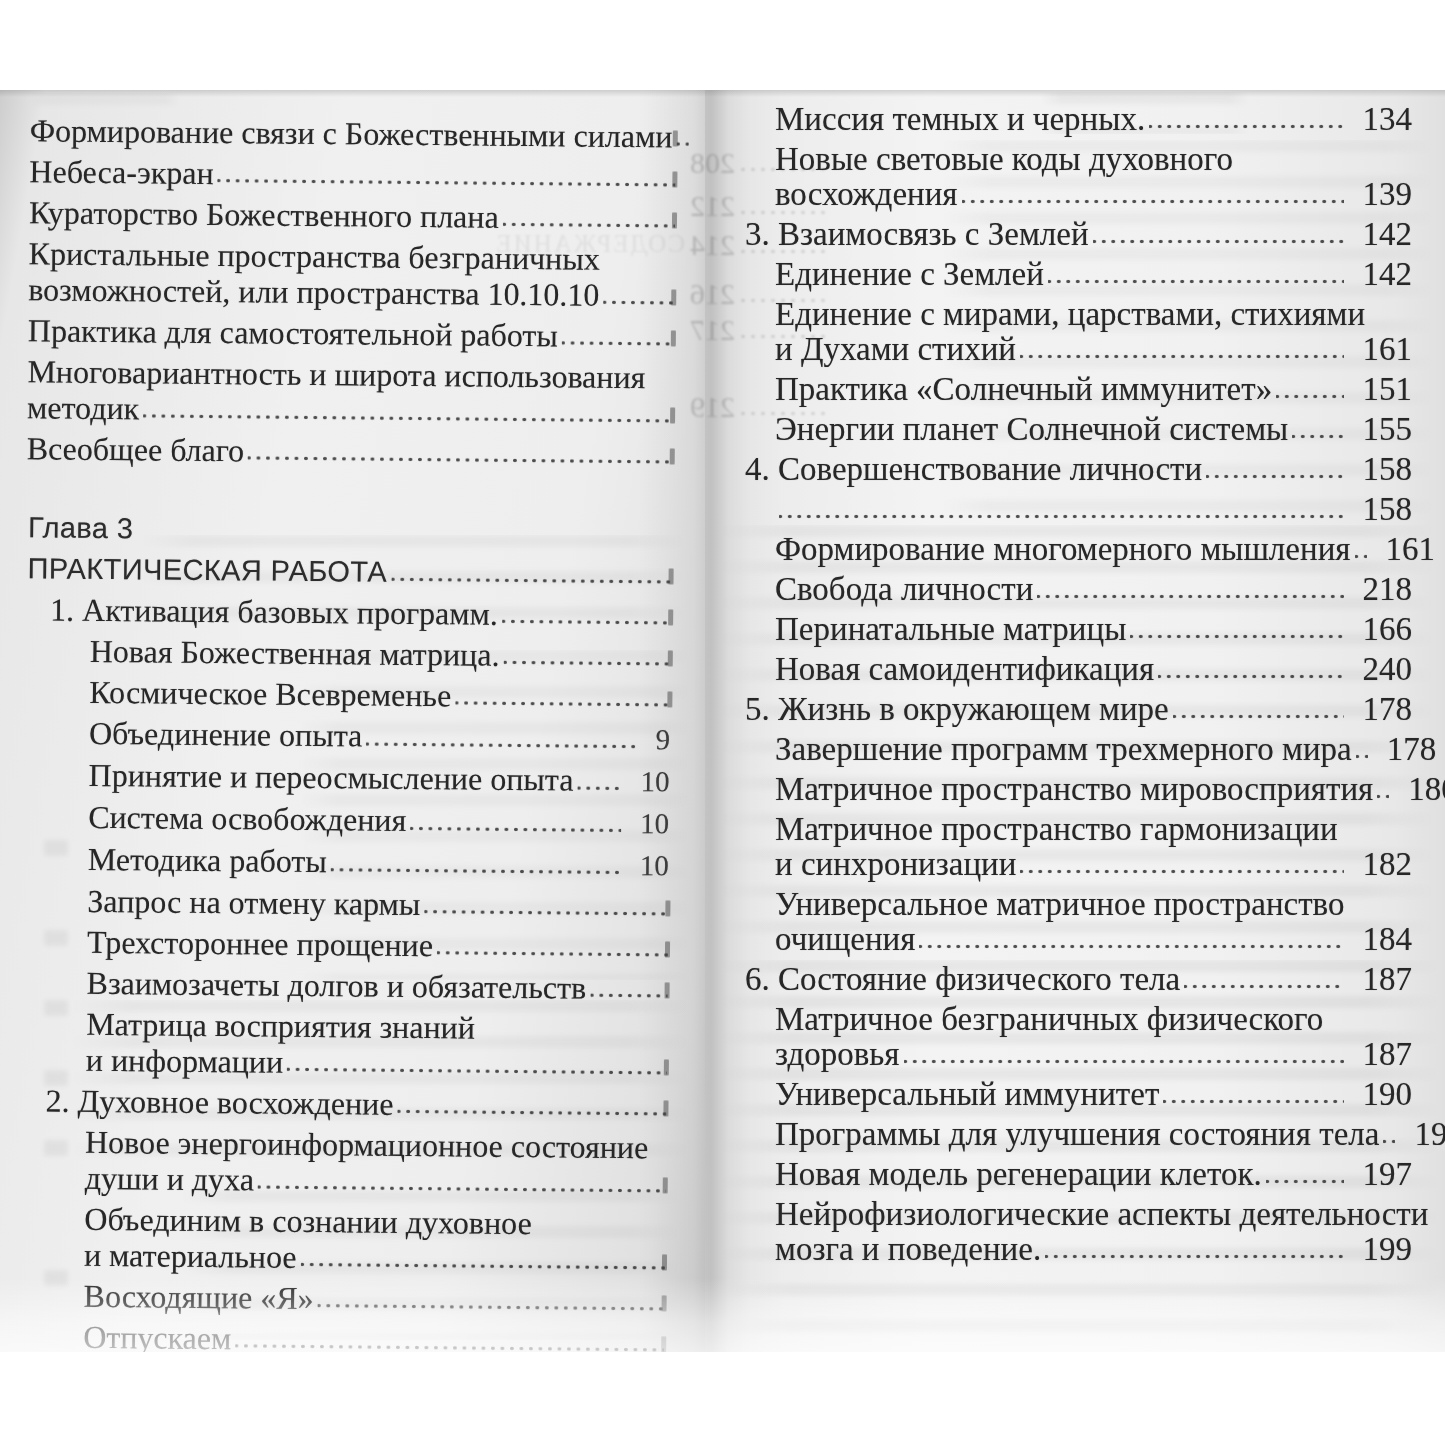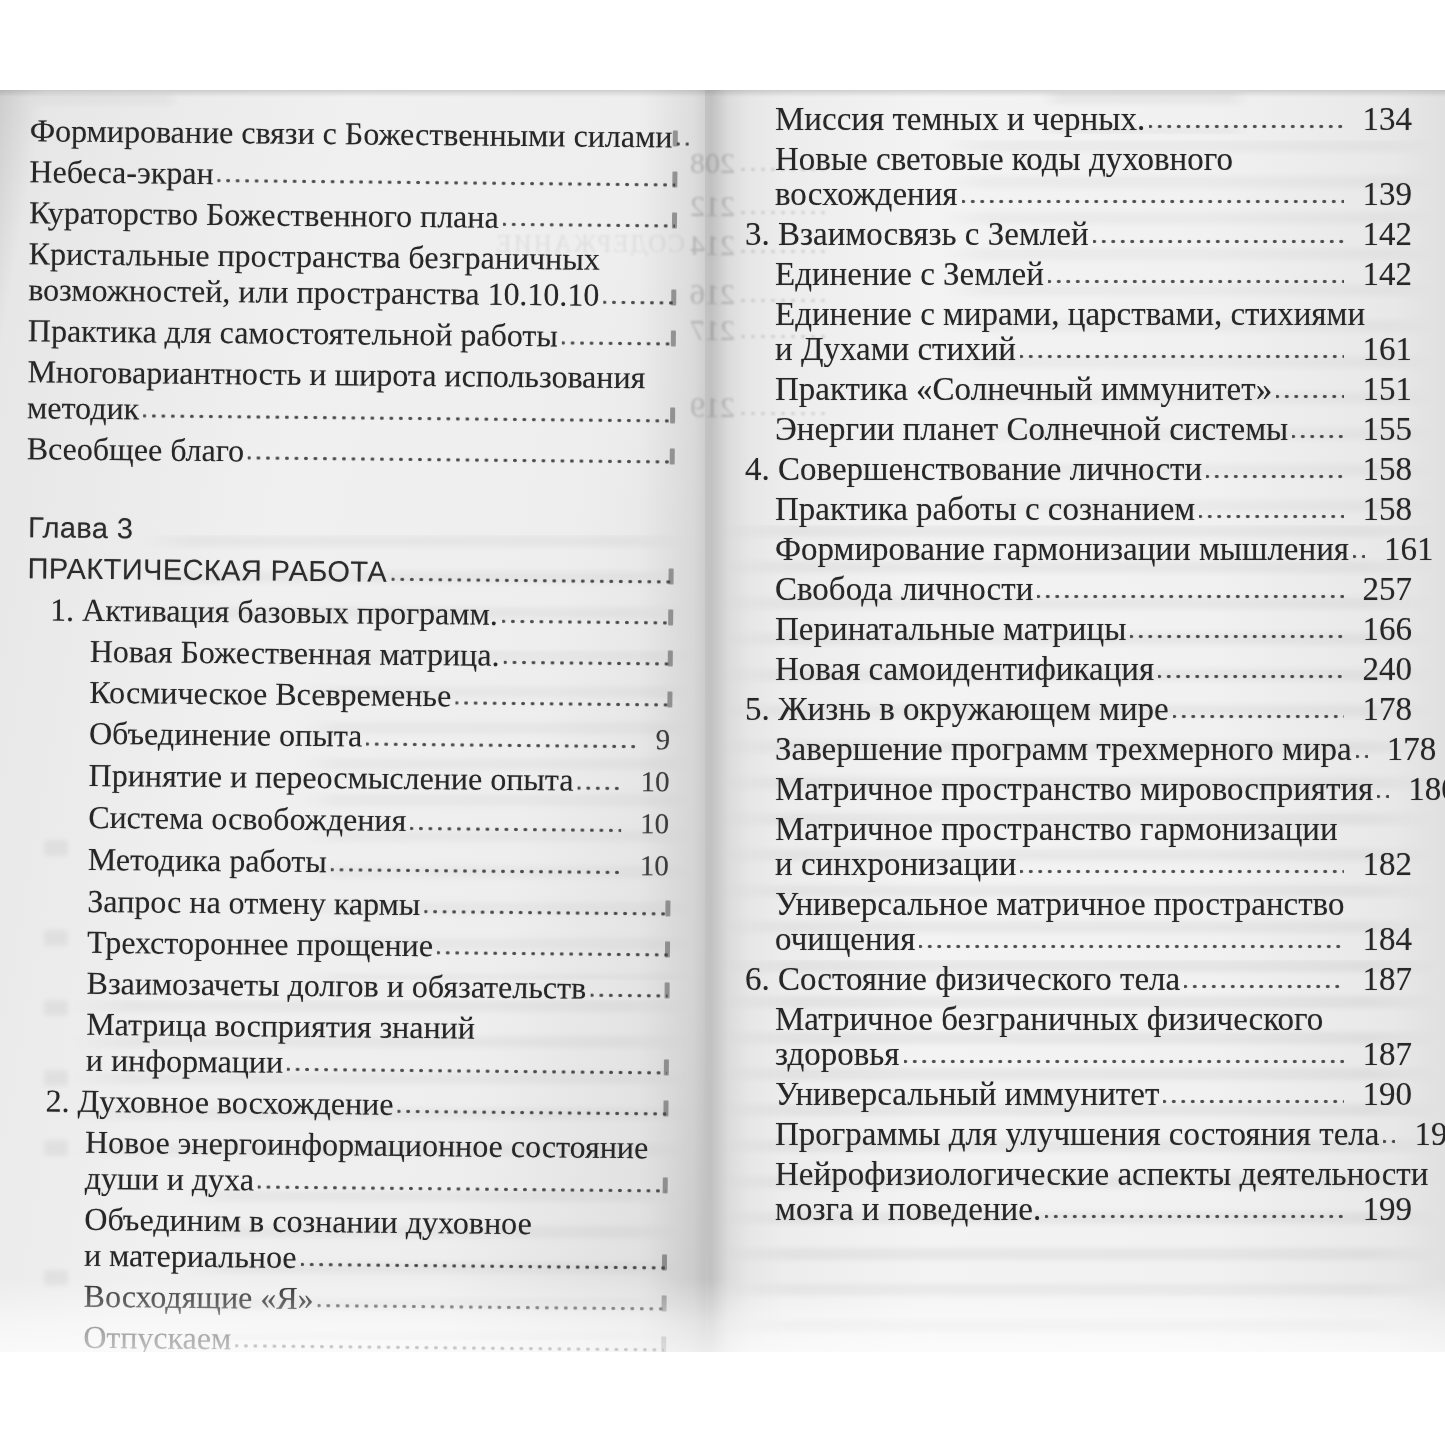--- a/index.html
+++ b/index.html
@@ -309,37 +309,36 @@
           </div>
           <div class="toc-row i-num">
             <div class="line">
               <span class="txt">4. Совершенствование личности</span>
               <span class="leader"></span>
               <span class="pgnum">158</span>
             </div>
           </div>
           <div class="toc-row i-sub">
             <div class="line">
-              <span class="txt">Практика работы с сознанием</span>
               <span class="leader"></span>
               <span class="pgnum">158</span>
             </div>
           </div>
           <div class="toc-row i-sub">
             <div class="line">
-              <span class="txt">Формирование гармонизации мышления</span>
+              <span class="txt">Формирование многомерного мышления</span>
               <span class="leader"></span>
               <span class="pgnum">161</span>
             </div>
           </div>
           <div class="toc-row i-sub">
             <div class="line">
               <span class="txt">Свобода личности</span>
               <span class="leader"></span>
-              <span class="pgnum">257</span>
+              <span class="pgnum">218</span>
             </div>
           </div>
           <div class="toc-row i-sub">
             <div class="line">
               <span class="txt">Перинатальные матрицы</span>
               <span class="leader"></span>
               <span class="pgnum">166</span>
             </div>
           </div>
           <div class="toc-row i-sub">
@@ -412,20 +411,27 @@
               <span class="txt">Универсальный иммунитет</span>
               <span class="leader"></span>
               <span class="pgnum">190</span>
             </div>
           </div>
           <div class="toc-row i-sub">
             <div class="line">
               <span class="txt">Программы для улучшения состояния тела</span>
               <span class="leader"></span>
               <span class="pgnum">193</span>
+            </div>
+          </div>
+          <div class="toc-row i-sub">
+            <div class="line">
+              <span class="txt">Новая модель регенерации клеток.</span>
+              <span class="leader"></span>
+              <span class="pgnum">197</span>
             </div>
           </div>
           <div class="toc-row i-sub">
             <div class="line">
               <span class="txt">Нейрофизиологические аспекты деятельности</span>
             </div>
             <div class="line">
               <span class="txt">мозга и поведение.</span>
               <span class="leader"></span>
               <span class="pgnum">199</span>

